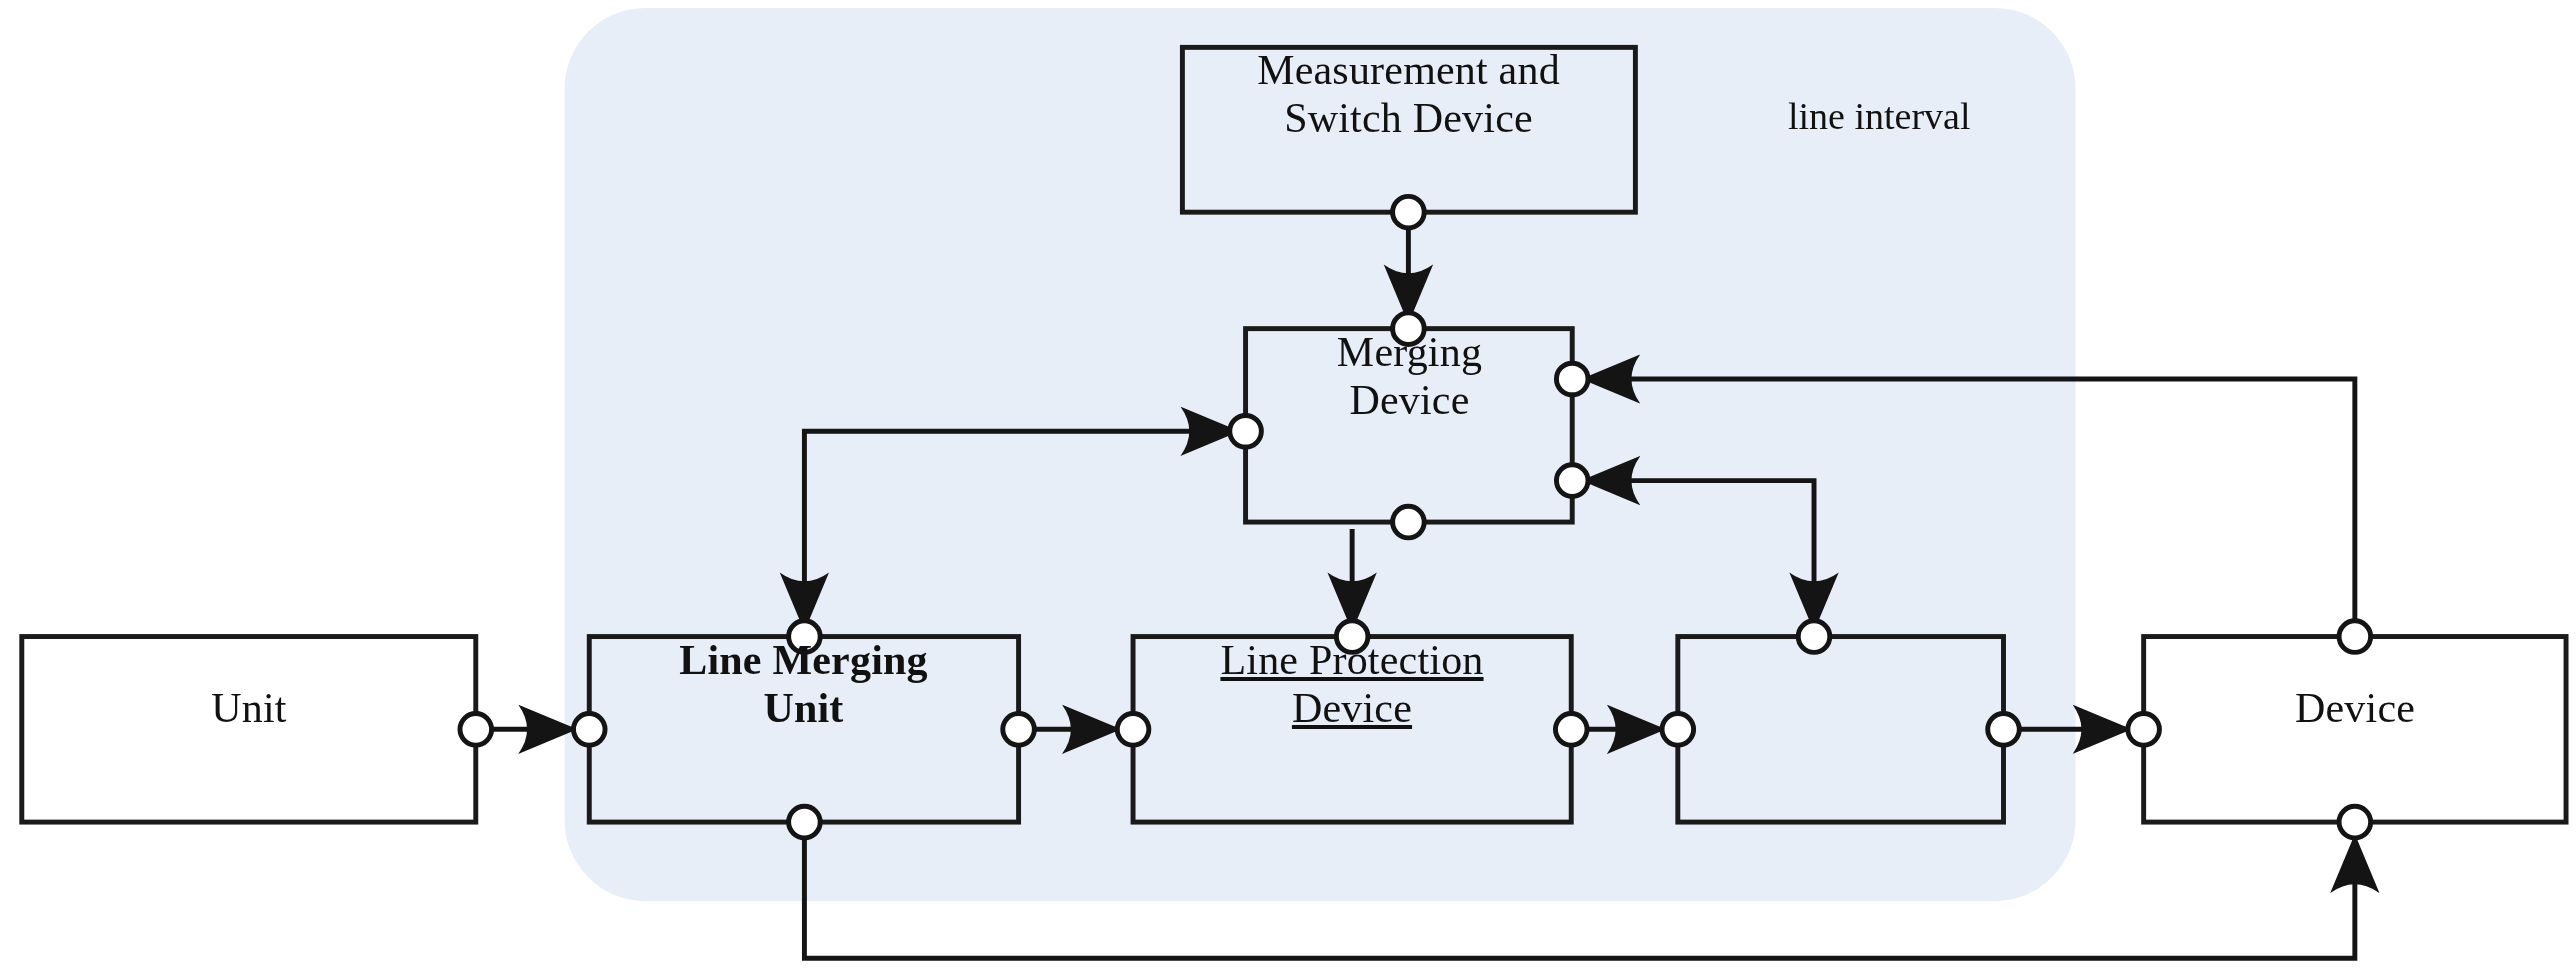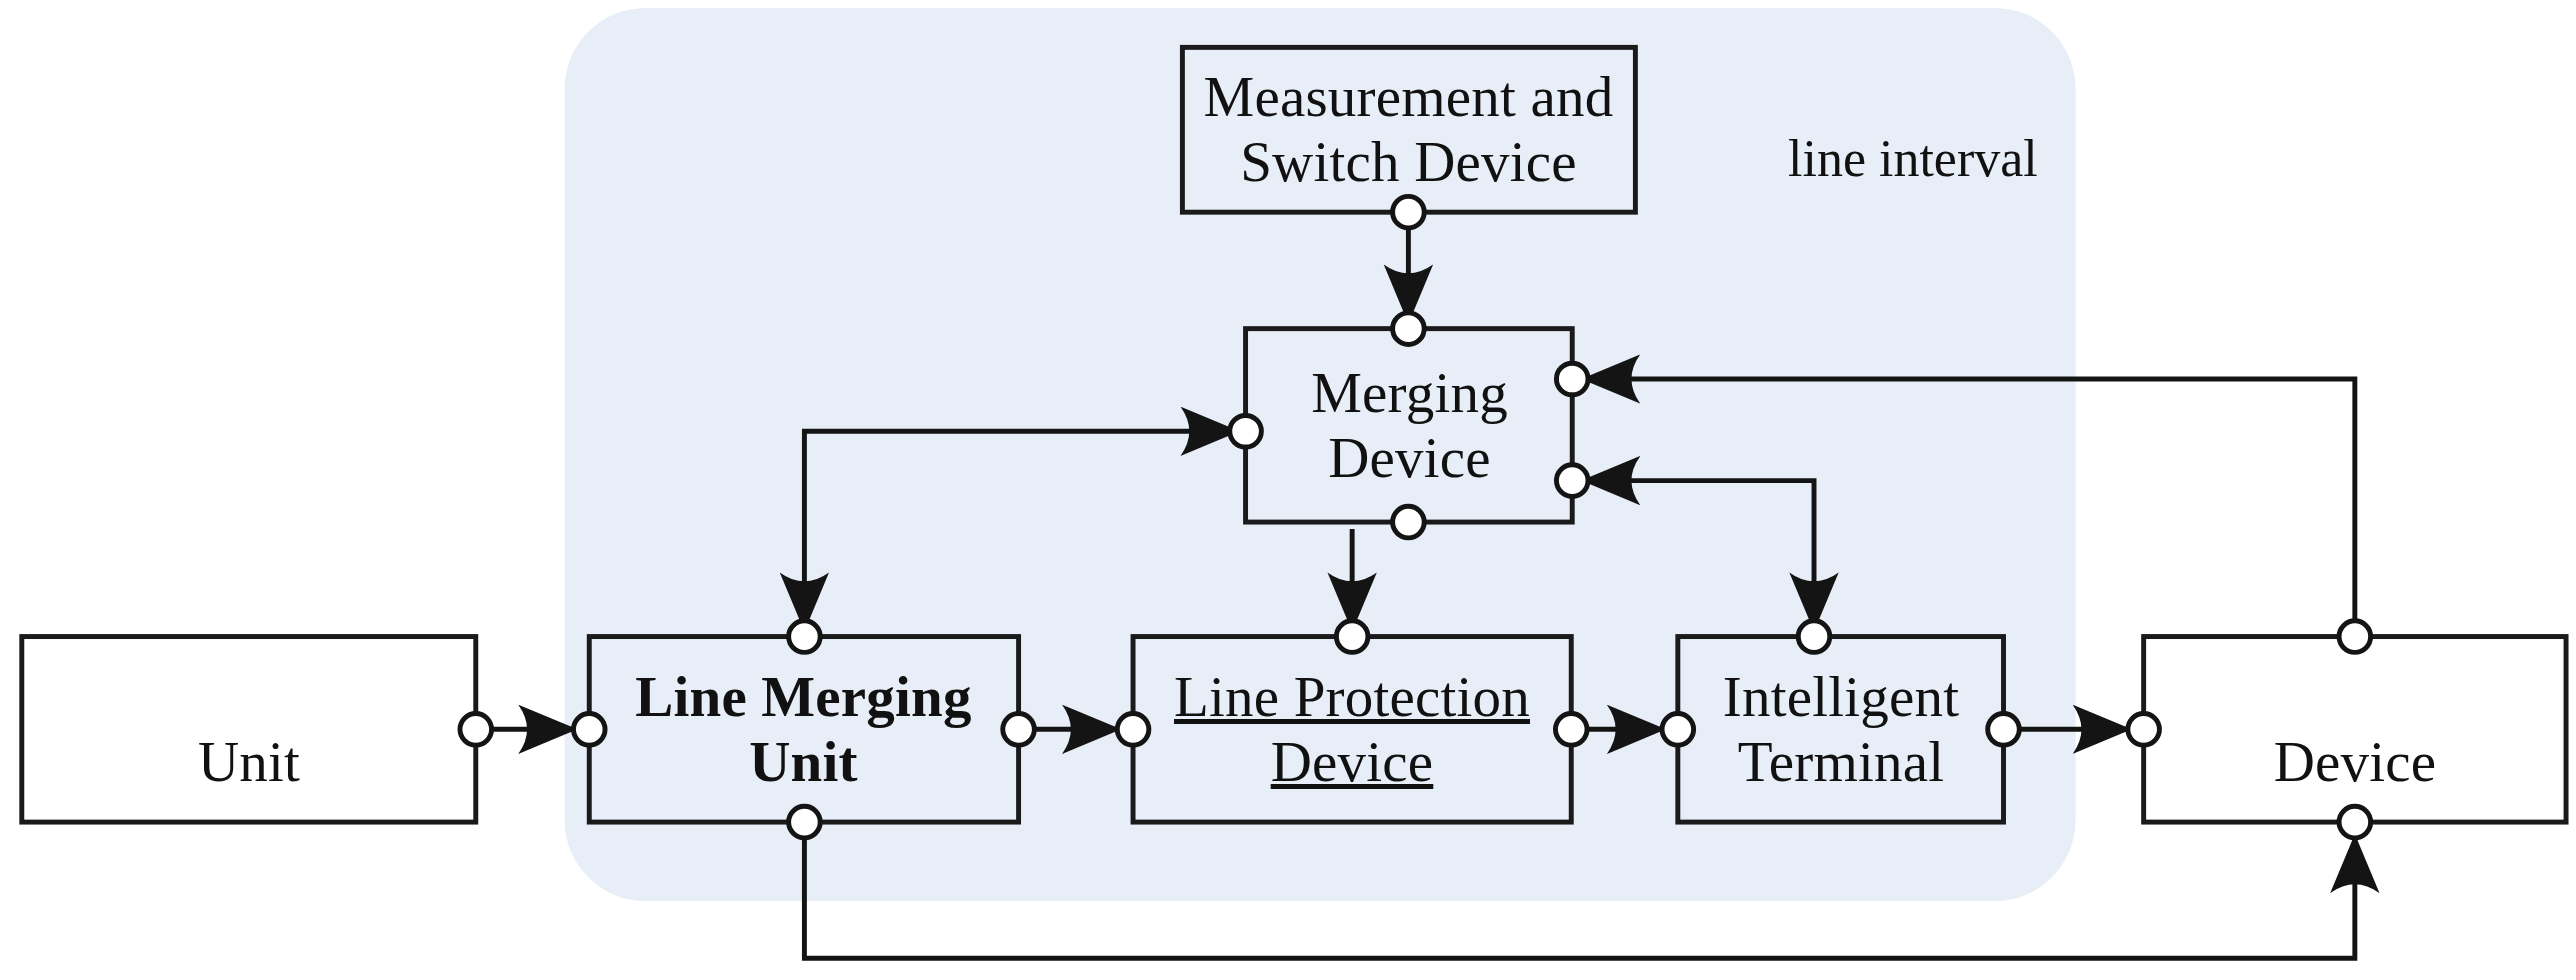--- a/index.html
+++ b/index.html
@@ -1,26 +1,26 @@
 <!DOCTYPE html>
 <html><head>
 <meta charset="utf-8">
 <style>
   html,body{margin:0;padding:0;background:#fff;}
   body{width:2576px;height:980px;position:relative;overflow:hidden;
        font-family:"Liberation Serif","DejaVu Serif",serif;}
   #stage{position:absolute;left:0;top:0;width:2576px;height:980px;}
   svg#canvas{position:absolute;left:0;top:0;width:2576px;height:980px;}
   .node-label{
-    position:absolute;display:flex;align-items:center;justify-content:center;
+    position:absolute;display:flex;align-items:flex-start;justify-content:center;
     text-align:center;color:#111;line-height:1.14;
-    font-size:57px;letter-spacing:0.2px;pointer-events:none;
+    font-size:42px;letter-spacing:0.2px;pointer-events:none;
   }
   .zone-label{
-    position:absolute;color:#111;font-size:52px;white-space:nowrap;margin-top:35px;
+    position:absolute;color:#111;font-size:38px;white-space:nowrap;
   }
 </style>
 </head>
 <body>
 
 <div id="stage">
 
   <svg id="canvas" viewBox="0 0 2610 993">
     <defs>
       <marker id="arw" markerWidth="14" markerHeight="14" refX="11.6" refY="5" orient="auto" markerUnits="strokeWidth">
@@ -147,26 +147,20 @@
     </span>
   </div>
 
   <div class="node-label" style="left:1133px;top:637px;width:438px;height:186px;text-decoration:underline;">
     <span>
       <span>Line Protection</span><br>
       <span>Device</span>
     </span>
   </div>
 
-  <div class="node-label" style="left:1678px;top:637px;width:326px;height:186px;">
-    <span>
-      <span>Intelligent</span><br>
-      <span>Terminal</span>
-    </span>
-  </div>
 
   <div class="node-label" style="left:2144px;top:637px;width:422px;height:186px;">
     <span>
       <br>
       <span>Device</span>
     </span>
   </div>
 
 </div>
 

